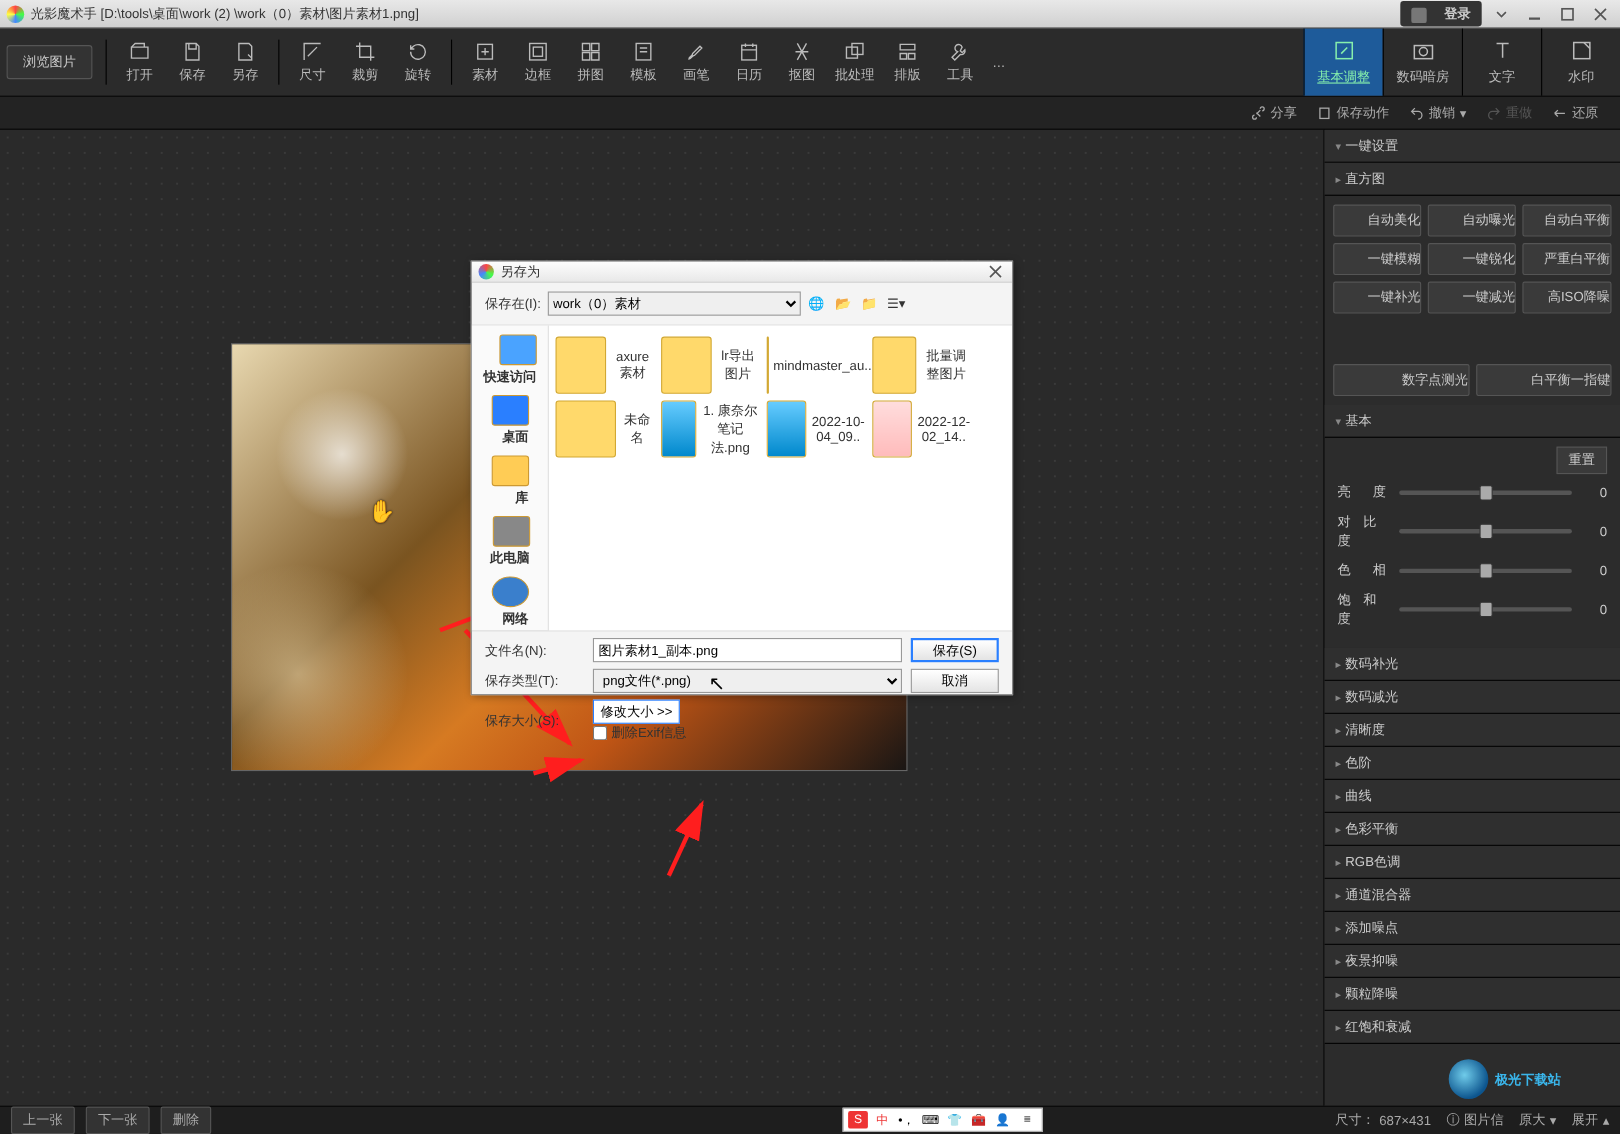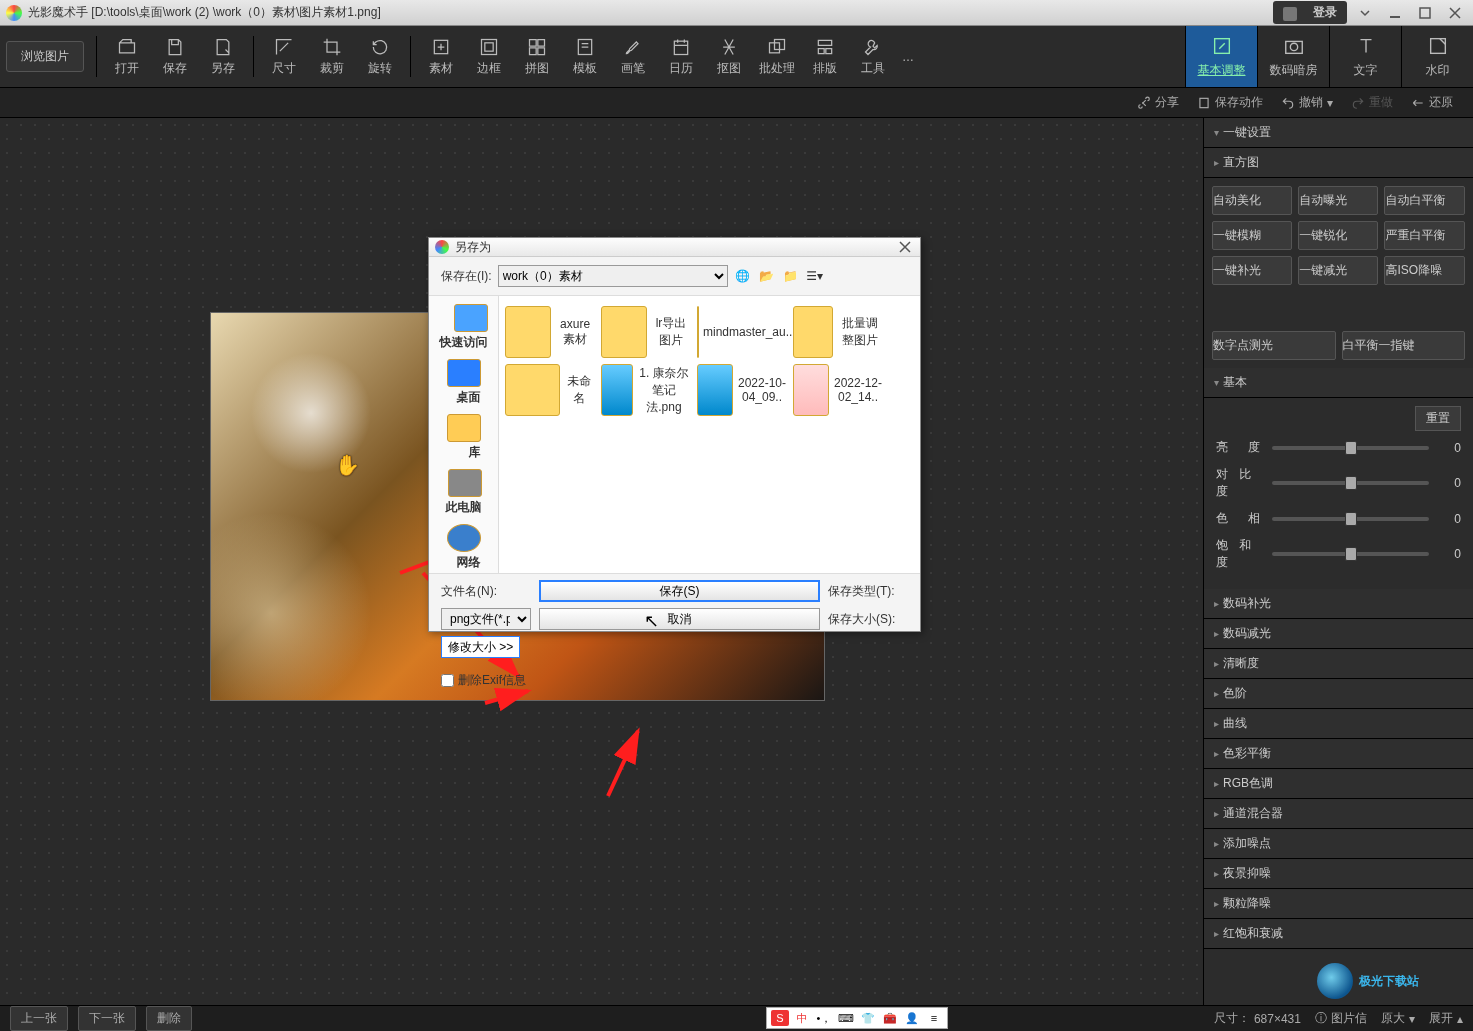--- a/index.html
+++ b/index.html
@@ -109,21 +109,21 @@
   
   .sidepanel{width:270px;background:#2c2c2c;border-left:1px solid #000;overflow-y:auto;color:#ccc;}
   .panel-sec-title{
     padding:6px 10px;border-bottom:1px solid #000;cursor:pointer;display:flex;align-items:center;gap:4px;
     background:#2f2f2f;
   }
   .panel-sec-title::before{content:"▸";color:#888;font-size:10px;}
   .panel-sec-title.open::before{content:"▾";}
   .panel-sec-body{padding:8px;display:flex;flex-wrap:wrap;gap:6px;}
   .chip{
-    flex:0 0 calc(33.3% - 4px);text-align:left;padding:5px 0;background:#3a3a3a;border:1px solid #555;
+    flex:0 0 calc(33.3% - 4px);text-align:right;padding:5px 0;background:#3a3a3a;border:1px solid #555;
     cursor:pointer;border-radius:2px;
   }
   .chip.wide{flex:0 0 calc(50% - 3px);margin-top:40px;}
   .basic-ctrl{padding:8px 12px;}
   .basic-ctrl .row{display:flex;align-items:center;gap:8px;margin-bottom:10px;}
   .basic-ctrl .row .lbl{width:48px;letter-spacing:4px;}
   .basic-ctrl .row .slider{flex:1;height:4px;background:#555;position:relative;border-radius:2px;}
   .basic-ctrl .row .slider .knob{
     position:absolute;top:-5px;left:50%;transform:translateX(-50%);
     width:12px;height:14px;background:#aaa;border:1px solid #333;border-radius:2px;
@@ -704,20 +704,21 @@
           <span>2022-10-04_09..</span>
         </div>
         <div class="fitem">
           <div class="thumb photo"></div>
           <span>2022-12-02_14..</span>
         </div>
       </div>
   </div>
   <div class="dlg-form">
     <span>文件名(N):</span>
+    <input type="text" value="图片素材1_副本.png" style="">
     <button class="dbtn primary"><span>保存(S)</span></button>
 
     <span>保存类型(T):</span>
     <select><option>png文件(*.png)</option></select>
     <button class="dbtn"><span>取消</span></button>
 
     <span>保存大小(S):</span>
     <div>
       <button class="szbtn"><span>修改大小 &gt;&gt;</span></button>
       &nbsp;&nbsp;&nbsp;

